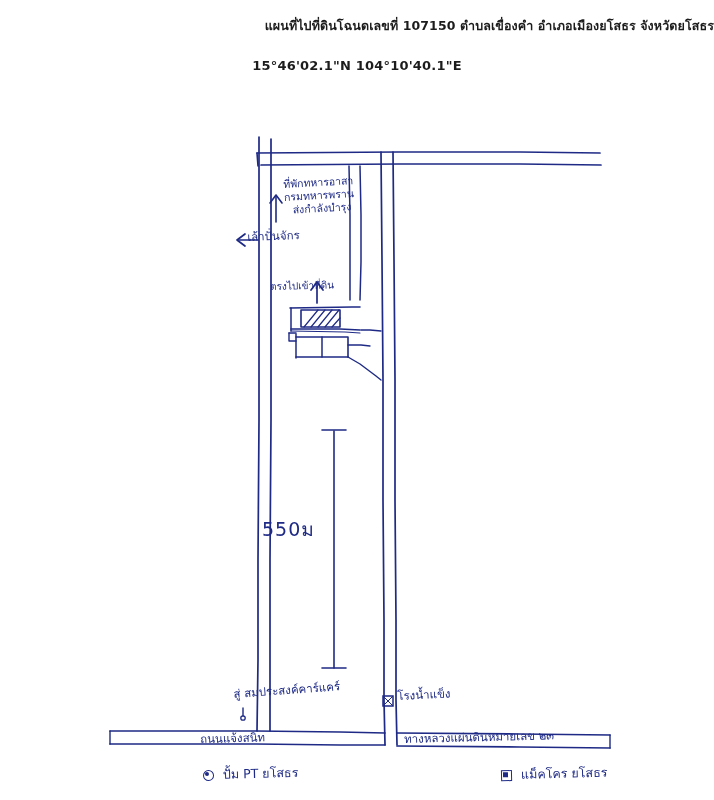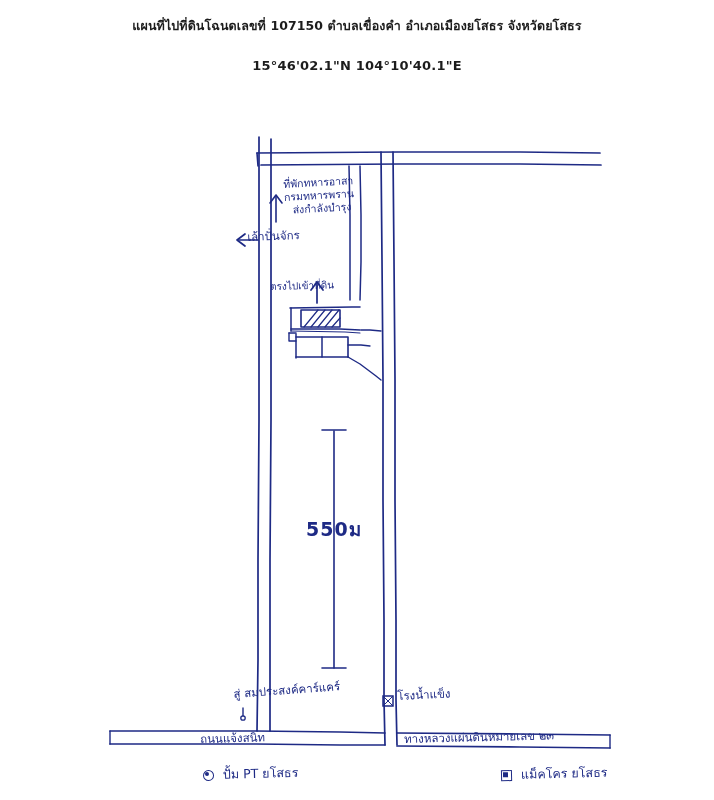--- a/index.html
+++ b/index.html
@@ -15,21 +15,21 @@
     font-family: "DejaVu Sans", "Liberation Sans", sans-serif;
     color: #1a1a2e;
   }
 
   
   .doc-title {
     position: absolute;
     left: 0;
     top: 16px;
     width: 714px;
-    text-align: center;
+    text-align: right;
     font-size: 12.5px;
     font-weight: bold;
     color: #1c1c1c;
     letter-spacing: 0.1px;
     white-space: nowrap;
   }
   .doc-coords {
     position: absolute;
     left: 0;
     top: 58px;
@@ -55,21 +55,21 @@
     position: absolute;
     color: #1e2a85;
     font-family: "DejaVu Sans", "Liberation Sans", sans-serif;
     font-size: 11px;
     line-height: 1.18;
     white-space: nowrap;
     transform-origin: left top;
   }
   .ink-sm  { font-size: 10px; }
   .ink-md  { font-size: 11.5px; }
-  .ink-lg  { font-size: 19px; font-weight: bold; letter-spacing: 1px; margin-left: 44px; }
+  .ink-lg  { font-size: 19px; font-weight: normal; letter-spacing: 1px; }
 
   .tilt-a { transform: rotate(-3.2deg); }
   .tilt-b { transform: rotate(-2.2deg); }
   .tilt-c { transform: rotate(-1.4deg); }
   .tilt-d { transform: rotate(-4.2deg); }
   .tilt-e { transform: rotate(-2.8deg); }
 
   .ink-block { position: absolute; color:#1e2a85; }
   .ink-block > div { white-space: nowrap; }
 

